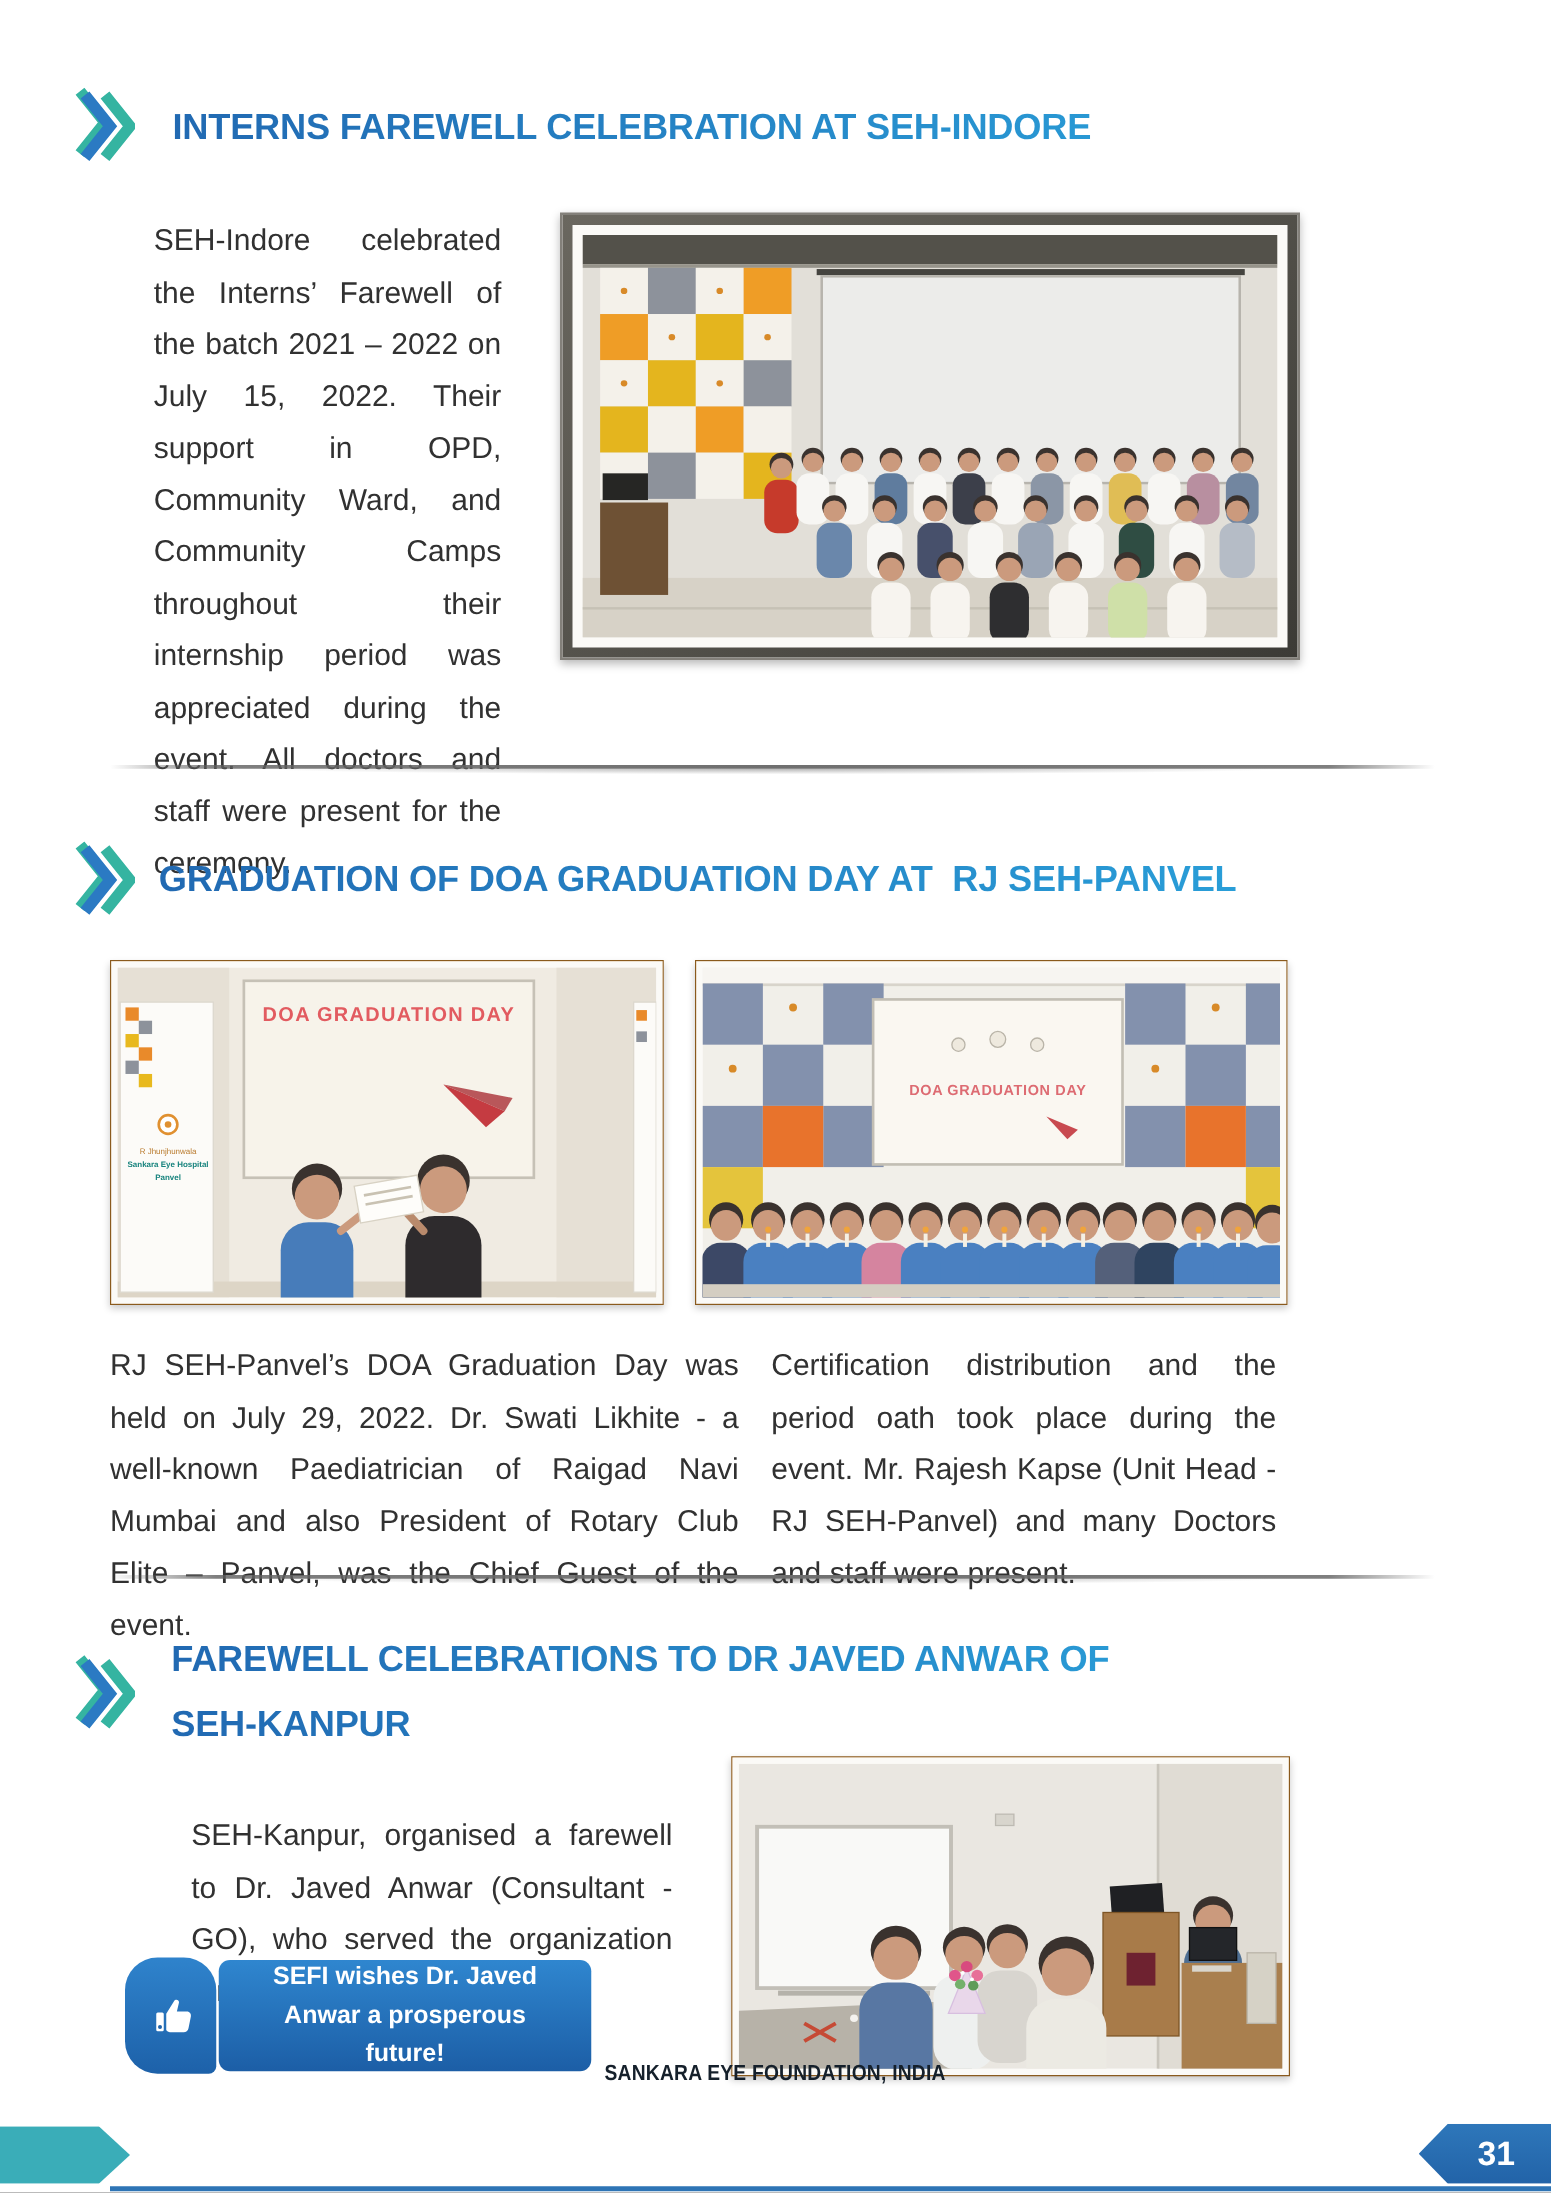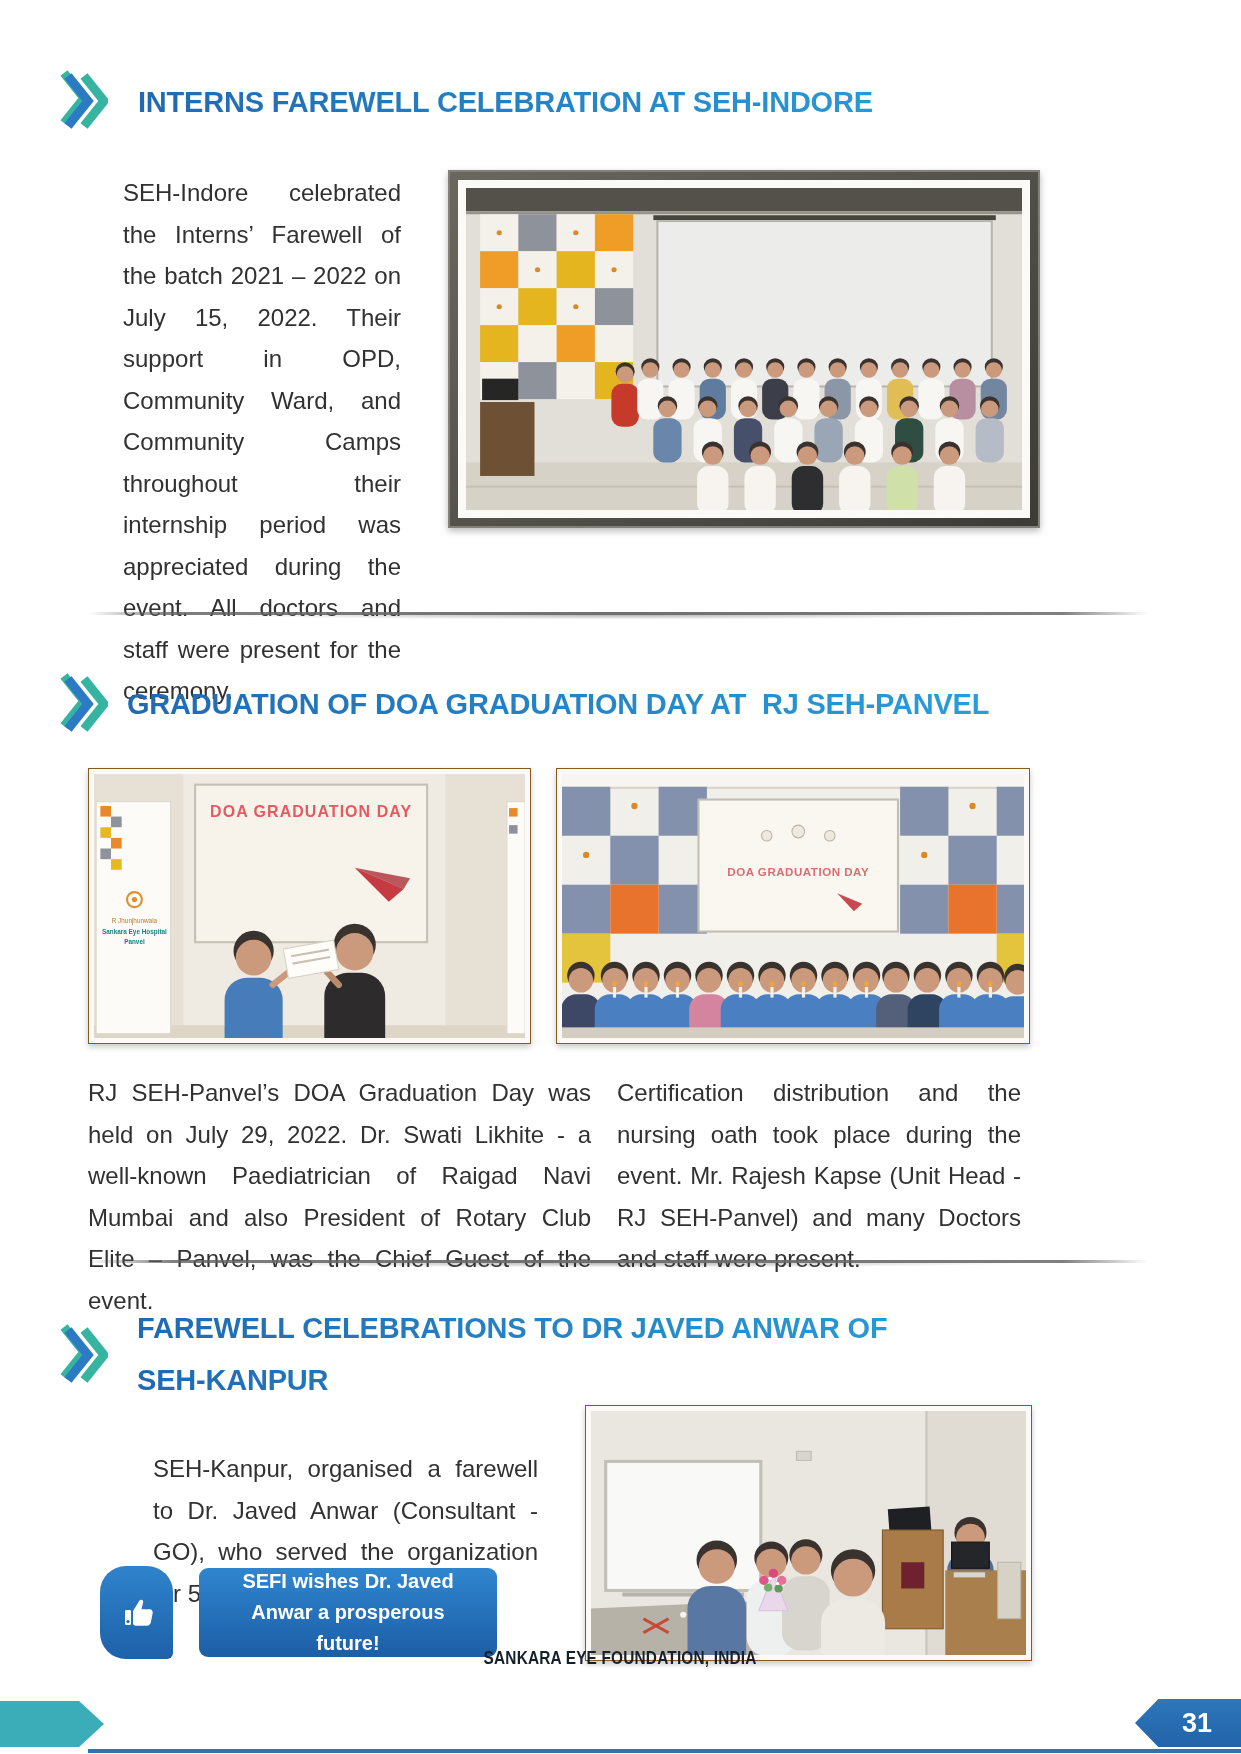--- a/index.html
+++ b/index.html
@@ -302,42 +302,42 @@
               <rect x="-1.5" y="200" width="3" height="10" fill="#f5f0e4"></rect>
               <circle cx="0" cy="197" r="2.3" fill="#f0a43c"></circle>
             </g>
         </g>
         <rect y="238" width="440" height="10" fill="#d4cec2"></rect>
       </svg>
     </div>
   </div>
 
   <p class="body-text abs" style="left:88px;top:1072px;width:503px;margin:0">RJ SEH-Panvel’s DOA Graduation Day was held on July 29, 2022. Dr. Swati Likhite - a well-known Paediatrician of Raigad Navi Mumbai and also President of Rotary Club Elite – Panvel, was the Chief Guest of the event.</p>
-  <p class="body-text abs" style="left:617px;top:1072px;width:404px;margin:0">Certification distribution and the nursing oath took place during the event. Mr. Rajesh Kapse (Unit Head - RJ SEH-Panvel) and many Doctors and staff were present.</p>
+  <p class="body-text abs" style="left:617px;top:1072px;width:404px;margin:0">Certification distribution and the period oath took place during the event. Mr. Rajesh Kapse (Unit Head - RJ SEH-Panvel) and many Doctors and staff were present.</p>
 
   <div class="divider abs" style="left:88px;top:1260px;width:1060px"></div>
 
   <svg class="chev abs" style="left:58px;top:1324px" width="50" height="62" viewBox="0 0 50 60">
     <path class="c-ghost" d="M10 5 L30 30 L10 55" transform="translate(-4,-3)"></path>
     <path class="c-blue" d="M10 5 L30 30 L10 55"></path>
     <path class="c-teal" d="M26 5 L46 30 L26 55"></path>
   </svg>
   <div class="sec-heading abs" style="left:137px;top:1312px;width:1000px">FAREWELL CELEBRATIONS TO DR JAVED ANWAR OF</div>
   <div class="sec-heading abs" style="left:137px;top:1364px;width:1000px">SEH-KANPUR</div>
 
   <p class="body-text abs" style="left:137px;top:1432px;width:385px;margin:16px">SEH-Kanpur, organised a farewell to Dr. Javed Anwar (Consultant - GO), who served the organization for 5 years.</p>
 
   <div class="callout-tile abs" style="left:100px;top:1566px;width:73px;height:93px">
     <svg width="40" height="40" viewBox="0 0 40 40">
       <rect x="8" y="17" width="6" height="15" rx="1.2" fill="#ffffff"></rect>
       <circle cx="11" cy="28.5" r="1.6" fill="#1e63ab"></circle>
       <path d="M16 31 V18 l6.2 -10 c1.1 -1.9 4.1 -1.4 4 1 l-1.7 7.2 h8.1 c2.1 0 3.5 1.9 3.1 3.9 l-1.9 9.4 c-.4 1.9 -2 3.2 -3.9 3.2 H19 c-1.2 0 -2.3 -.6 -3 -1.7 z" fill="#ffffff"></path>
     </svg>
   </div>
-  <div class="callout-bar abs" style="left:199px;top:1568px;width:298px;height:89px">SEFI wishes Dr. Javed Anwar a prosperous future!</div>
+  <div class="callout-bar abs" style="left:175px;top:1568px;width:298px;height:89px">SEFI wishes Dr. Javed Anwar a prosperous future!</div>
 
   <div class="frame-wood abs" style="left:585px;top:1405px;width:447px;height:256px">
     <div class="mat">
       <svg viewBox="0 0 415 242" preserveAspectRatio="none">
         <rect width="415" height="242" fill="#eae7e1"></rect>
         <rect x="320" width="95" height="242" fill="#e0dcd4"></rect>
         <rect x="319" width="2" height="242" fill="#c9c5bc"></rect>
 
         <rect x="14" y="50" width="148" height="128" fill="#f9f9f7" stroke="#c2bfb7" stroke-width="3"></rect>
         <rect x="30" y="180" width="116" height="4" fill="#b5b2aa"></rect>

